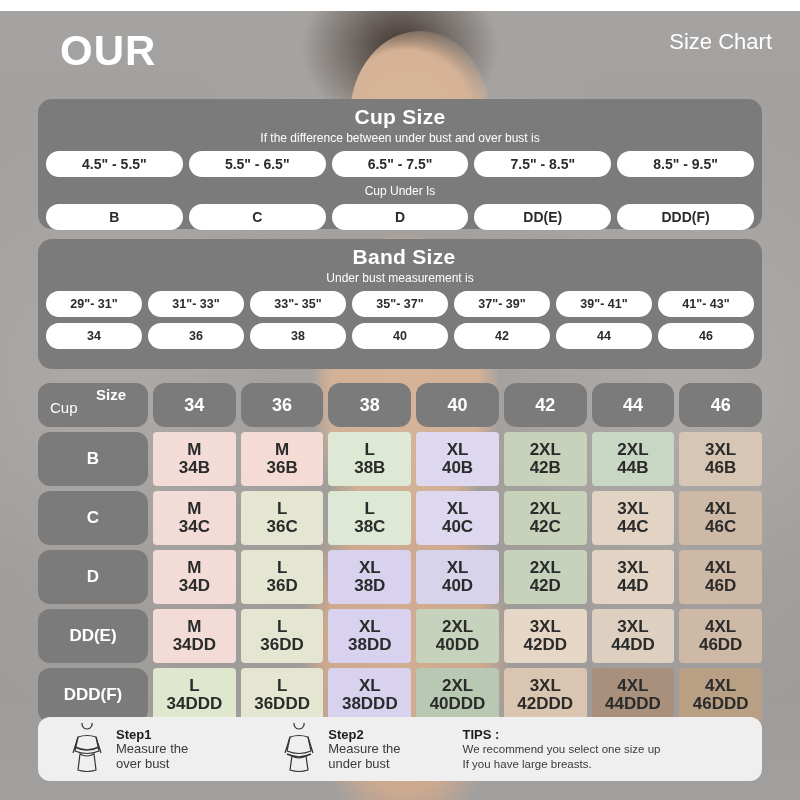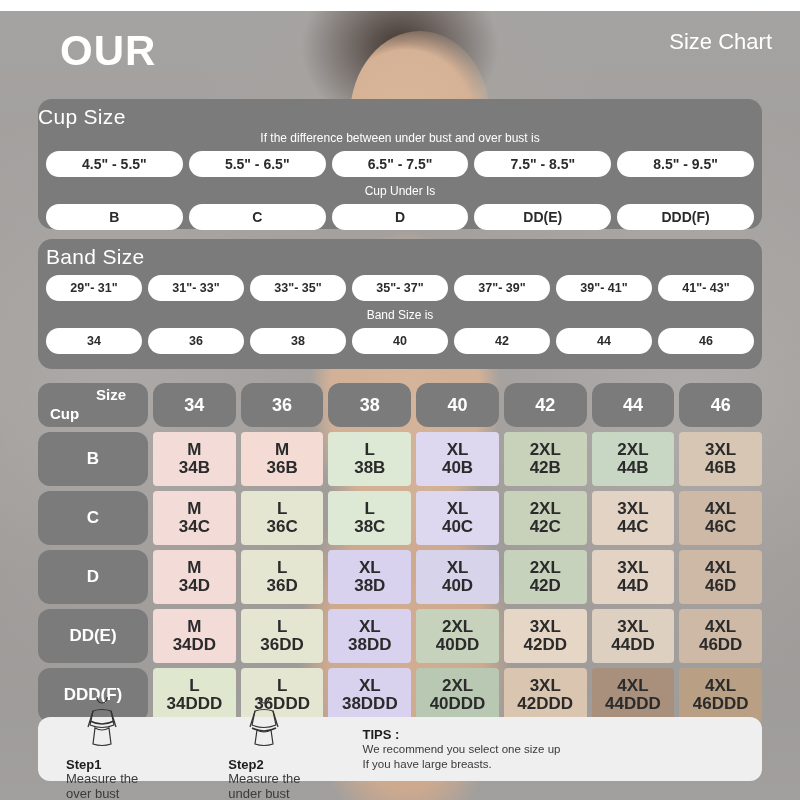--- a/index.html
+++ b/index.html
@@ -56,21 +56,21 @@
     font-size: 22px; color: #ffffff; font-weight: 400;
   }
 
   
   .panel {
     position: absolute;
     background: #7b7b7b;
     border-radius: 14px;
   }
   .panel-title {
-    color: #ffffff; font-size: 21px; font-weight: 400;
+    text-align: center; color: #ffffff; font-size: 21px; font-weight: 700;
     letter-spacing: .3px;
   }
   .panel-sub {
     text-align: center; color: #ffffff; font-size: 12px; font-weight: 400;
     margin-top: 2px;
   }
   .pill-row {
     display: flex; gap: 6px; padding: 0 8px; margin-top: 6px;
   }
   .pill {
@@ -86,21 +86,21 @@
 
   
   .matrix { position: absolute; left: 38px; top: 372px; width: 724px; }
   .mrow { display: flex; gap: 5px; margin-bottom: 5px; }
   .mhead {
     background: #7b7b7b; border-radius: 12px;
     width: 110px; min-width: 110px; height: 44px;
     position: relative; color: #fff;
   }
   .mhead .sz { position: absolute; left: 58px; top: 3px; font-size: 15px; font-weight: 700; }
-  .mhead .cp { position: absolute; left: 12px; top: 22px; font-size: 15px; font-weight: 700; }
+  .mhead .cp { position: absolute; left: 12px; top: 16px; font-size: 15px; font-weight: 400; }
   .mhead-label {
     background: #7b7b7b; border-radius: 12px;
     width: 110px; min-width: 110px; height: 54px;
     display:flex; align-items:center; justify-content:center;
     color:#fff; font-size: 17px; font-weight: 700;
   }
   .mcolhead {
     background: #7b7b7b; border-radius: 12px;
     flex: 1 1 0; height: 44px;
     display:flex; align-items:center; justify-content:center;
@@ -113,21 +113,21 @@
   }
   .cell .top { font-size: 17px; font-weight: 700; }
   .cell .bot { font-size: 17px; font-weight: 700; }
 
   
   .footer {
     position: absolute; left: 38px; top: 706px; width: 724px; height: 64px;
     background: #efefef; border-radius: 12px;
     display: flex; align-items: center;
   }
-  .step { display: flex; align-items: center; gap: 8px; flex-direction: column; }
+  .step { display: flex; align-items: center; gap: 8px; }
   .step-ico { width: 42px; height: 52px; }
   .step-txt .t { font-size: 13px; font-weight: 700; color: #1d1d1d; }
   .step-txt .d { font-size: 13px; color: #3a3a3a; line-height: 1.15; }
   .tips { margin-left: 26px; }
   .tips .t { font-size: 13px; font-weight: 700; color: #1d1d1d; }
   .tips .d { font-size: 11.5px; color: #3a3a3a; line-height: 1.25; }
 </style>
 </head>
 <body>
 
@@ -155,30 +155,30 @@
         <div class="pill">B</div>
         <div class="pill">C</div>
         <div class="pill">D</div>
         <div class="pill">DD(E)</div>
         <div class="pill">DDD(F)</div>
       </div>
   </div>
 
   <div class="panel" id="band-panel" style="left:38px; top:228px; width:724px; height:130px;">
     <div class="panel-title" style="padding-top:6px;padding-left:8px;">Band Size</div>
+    <div class="panel-sub">Under bust measurement is</div>
     <div class="pill-row" id="band-ranges">
         <div class="pill sm">29"- 31"</div>
         <div class="pill sm">31"- 33"</div>
         <div class="pill sm">33"- 35"</div>
         <div class="pill sm">35"- 37"</div>
         <div class="pill sm">37"- 39"</div>
         <div class="pill sm">39"- 41"</div>
         <div class="pill sm">41"- 43"</div>
       </div>
-    <div class="panel-sub" style="margin-top:7px;">Band Size is</div>
     <div class="pill-row" id="band-values">
         <div class="pill sm">34</div>
         <div class="pill sm">36</div>
         <div class="pill sm">38</div>
         <div class="pill sm">40</div>
         <div class="pill sm">42</div>
         <div class="pill sm">44</div>
         <div class="pill sm">46</div>
       </div>
   </div>

